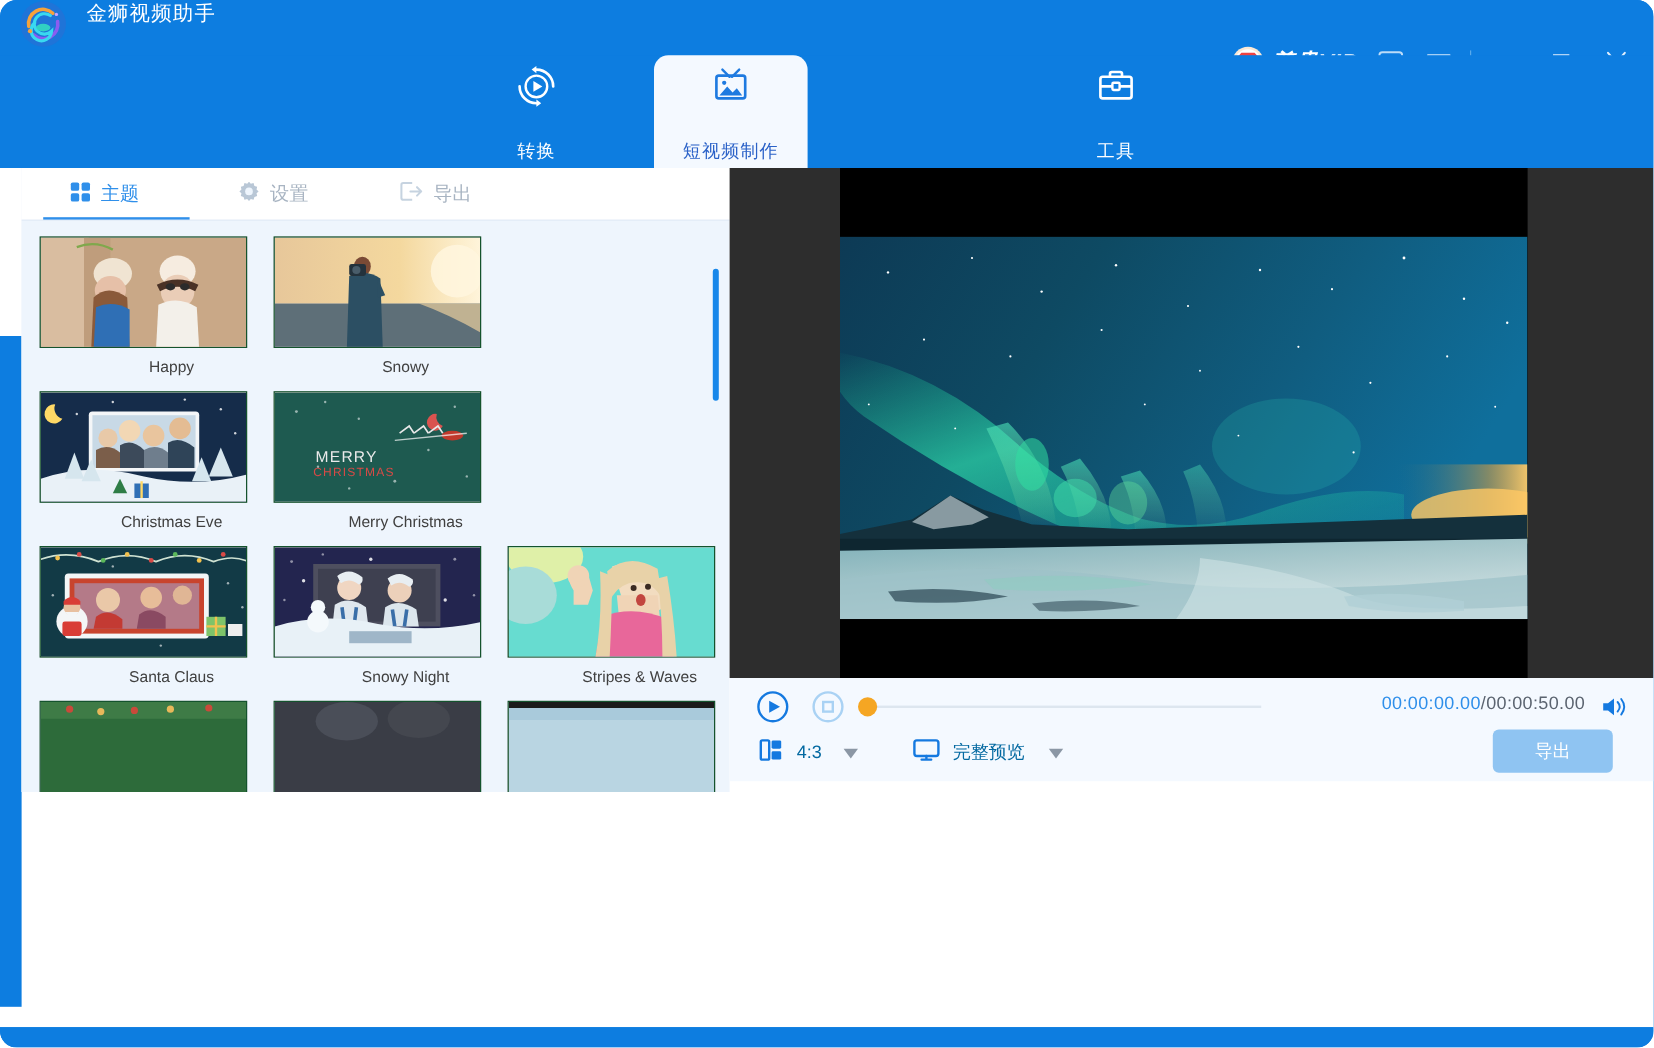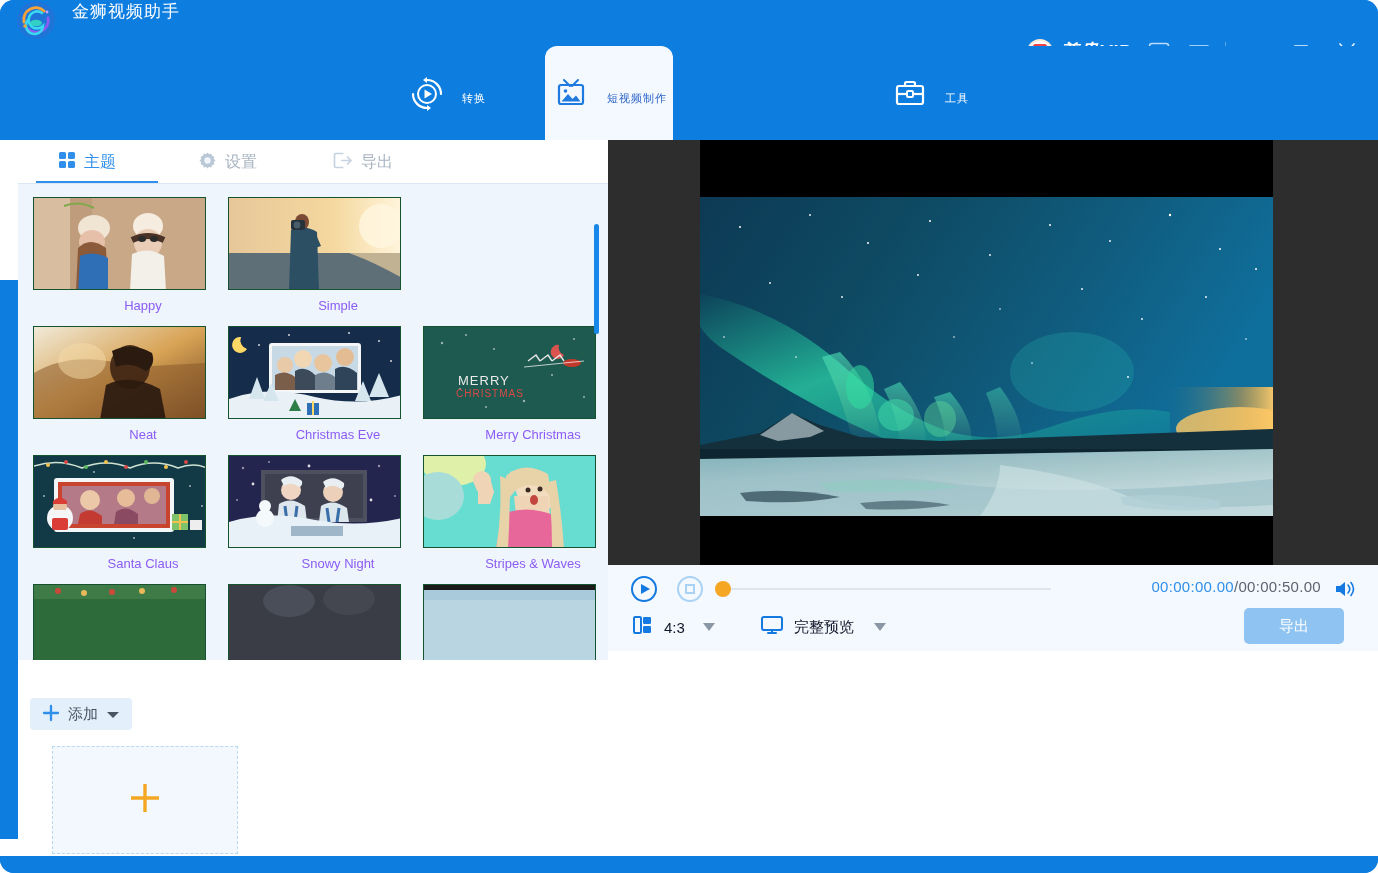--- a/index.html
+++ b/index.html
@@ -48,22 +48,22 @@
     color: #e3f0fd;
   }
 
   
   #mainnav {
     position: absolute; top: 46px; left: 0; width: 1378px; height: 94px;
     background: #0d7de0;
   }
   .navitem {
     position: absolute; top: 0; width: 128px; height: 94px;
-    display: flex; flex-direction: row; align-items: center; justify-content: center;
-    color: #ffffff; font-size: 11px; gap: 16px;
+    display: flex; flex-direction: column; align-items: center; justify-content: center;
+    color: #ffffff; font-size: 15px; gap: 16px;
   }
   .navitem .nav-icon { height: 40px; display: flex; align-items: flex-end; }
   .navitem .nav-label { margin-top: 10px; letter-spacing: 1px; }
   .navitem.active {
     background: #f4f9ff;
     border-top-left-radius: 12px; border-top-right-radius: 12px;
     color: #2b62c8;
   }
 
   
@@ -103,21 +103,21 @@
   .theme-row { display: flex; }
   .theme-cell {
     width: 187px; margin-left: 8px; margin-top: 13px;
     display: flex; flex-direction: column; align-items: center;
   }
   .thumb {
     width: 173px; height: 93px; border: 1px solid #14532d; background: #ccc;
     position: relative; overflow: hidden;
   }
   .theme-name {
-    margin-top: 8px; font-size: 13px; color: #8b5cf6; padding-left: 47px;
+    margin-top: 8px; font-size: 13px; color: #404040; padding-left: 47px;
   }
   #vscroll {
     position: absolute; right: 9px; top: 40px; width: 5px; height: 110px;
     background: #1787ea; border-radius: 3px;
   }
 
   
   #addzone {
     position: absolute; left: 18px; top: 520px; width: 590px; height: 196px;
     background: #ffffff;
@@ -165,21 +165,21 @@
   }
   #timecode {
     position: absolute; right: 57px; top: 13px; font-size: 15px; color: #5b6470;
     letter-spacing: 0.3px; white-space: nowrap;
   }
   #timecode .cur { color: #2f8fea; }
   #volume { position: absolute; right: 20px; top: 14px; }
 
   #optrow { position: absolute; left: 0; top: 46px; width: 770px; height: 40px; }
   .opt { position: absolute; top: 3px; display: flex; align-items: center; gap: 10px; }
-  .opt .opt-label { font-size: 15px; color: #0f172a; }
+  .opt .opt-label { font-size: 15px; color: #0369a1; }
   .caret { width: 0; height: 0; border-left: 6px solid transparent; border-right: 6px solid transparent; border-top: 8px solid #8b97a5; }
   #exportbtn {
     position: absolute; right: 34px; top: -3px; width: 100px; height: 36px;
     background: #8fc4f2; border-radius: 5px; color: #ffffff; font-size: 15px;
     display: flex; align-items: center; justify-content: center;
   }
 
   
   #frame-bottom {
     position: absolute; left: 0; bottom: 0; width: 1378px; height: 17px;
@@ -380,46 +380,26 @@
                 <rect y="55" width="173" height="38" fill="#5e6f78"></rect>
                 <circle cx="152" cy="28" r="22" fill="#fff6de" opacity="0.85"></circle>
                 <path d="M120 55 L173 55 L173 80 Q145 64 120 55 Z" fill="#e9cf9c" opacity="0.7"></path>
                 <ellipse cx="73" cy="24" rx="7" ry="8" fill="#7a4a35"></ellipse>
                 <path d="M62 32 Q76 26 88 34 L90 93 L60 93 Z" fill="#2c4f63"></path>
                 <rect x="62" y="22" width="14" height="10" rx="2" fill="#24323c"></rect>
                 <circle cx="68" cy="27" r="3.4" fill="#4a5d6a"></circle>
                 <path d="M85 32 L92 48 L86 50 Z" fill="#2c4f63"></path>
               </svg>
             </div>
-            <div class="theme-name">Simple</div>
+            <div class="theme-name">Snowy</div>
           </div>
 
         </div>
 
         <div class="theme-row">
-          <div class="theme-cell">
-            <div class="thumb">
-              <svg width="173" height="93" viewBox="0 0 173 93" preserveAspectRatio="none">
-                <defs>
-                  <linearGradient id="warmG" x1="0" y1="0" x2="1" y2="1">
-                    <stop offset="0" stop-color="#f0ead8"></stop>
-                      <stop offset="0.5" stop-color="#d8a355"></stop>
-                      <stop offset="1" stop-color="#6b4320"></stop>
-                  </linearGradient>
-                </defs>
-                <rect width="173" height="93" fill="url(#warmG)"></rect>
-                <path d="M0 46 Q40 22 100 40 L173 36 L173 93 L0 93 Z" fill="#8a5a2a" opacity="0.55"></path>
-                <ellipse cx="96" cy="40" rx="20" ry="22" fill="#3d2414" opacity="0.9"></ellipse>
-                <path d="M72 58 Q96 46 126 62 L132 93 L66 93 Z" fill="#2b1a10" opacity="0.92"></path>
-                <path d="M78 24 Q98 14 118 26 Q122 38 112 44 Q96 34 82 40 Z" fill="#2a1a10"></path>
-                <ellipse cx="48" cy="34" rx="24" ry="18" fill="#f5dca8" opacity="0.5"></ellipse>
-              </svg>
-            </div>
-            <div class="theme-name">Neat</div>
-          </div>
 
           <div class="theme-cell">
             <div class="thumb">
               <svg width="173" height="93" viewBox="0 0 173 93" preserveAspectRatio="none">
                 <rect width="173" height="93" fill="#152c4a"></rect>
                 <path d="M12 10 a8 8 0 1 0 6 12 a9 9 0 0 1 -6 -12 Z" fill="#ffd966"></path>
                 <g fill="#ffffff" opacity="0.8">
                   <circle cx="30" cy="18" r="1"></circle>
                     <circle cx="60" cy="8" r="1"></circle>
                     <circle cx="150" cy="14" r="1"></circle>
@@ -630,43 +610,20 @@
               </svg>
             </div>
             <div class="theme-name"></div>
           </div>
         </div>
 
         <div id="vscroll"></div>
       </div>
     </div>
 
-    <div id="addzone">
-      <div id="addbtn">
-        <span>
-          <svg width="18" height="18" viewBox="0 0 18 18">
-              <path d="M9 2 L9 16 M2 9 L16 9" stroke="#2f8fea" stroke-width="2.3" stroke-linecap="round"></path>
-            </svg>
-        </span>
-        <span>添加</span>
-        <span>
-          <svg width="14" height="10" viewBox="0 0 14 10">
-              <path d="M1 2 L7 8 L13 2 Z" fill="#4a5462"></path>
-            </svg>
-        </span>
-      </div>
-
-      <div id="dropzone">
-        <span>
-          <svg width="40" height="40" viewBox="0 0 40 40">
-              <path d="M20 6 L20 34 M6 20 L34 20" stroke="#f5a623" stroke-width="3.4" stroke-linecap="butt"></path>
-            </svg>
-        </span>
-      </div>
-    </div>
 
     <div id="preview">
       <div id="video">
         <div id="videoimg">
           <svg width="573" height="319" viewBox="0 0 573 319" preserveAspectRatio="none">
             <defs>
               <linearGradient id="skyG" x1="0" y1="0" x2="1" y2="0.35">
                 <stop offset="0" stop-color="#0d3a55"></stop>
                 <stop offset="0.35" stop-color="#0e4a63"></stop>
                 <stop offset="0.7" stop-color="#105d80"></stop>

